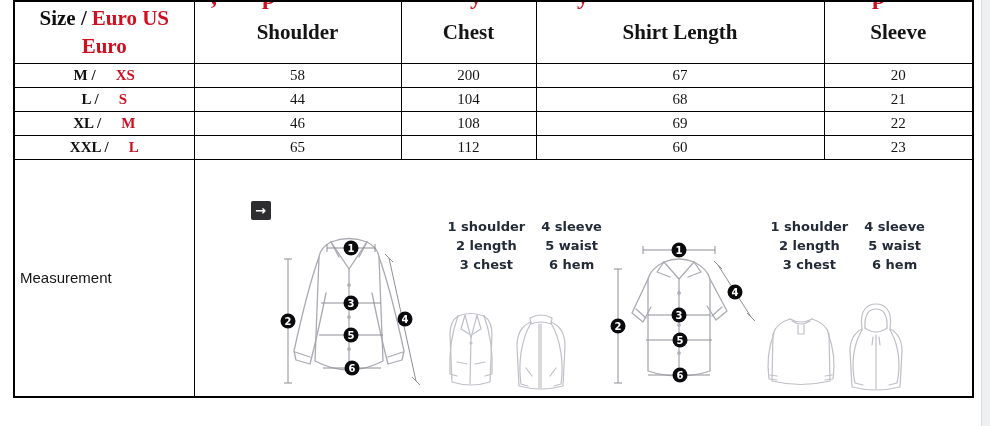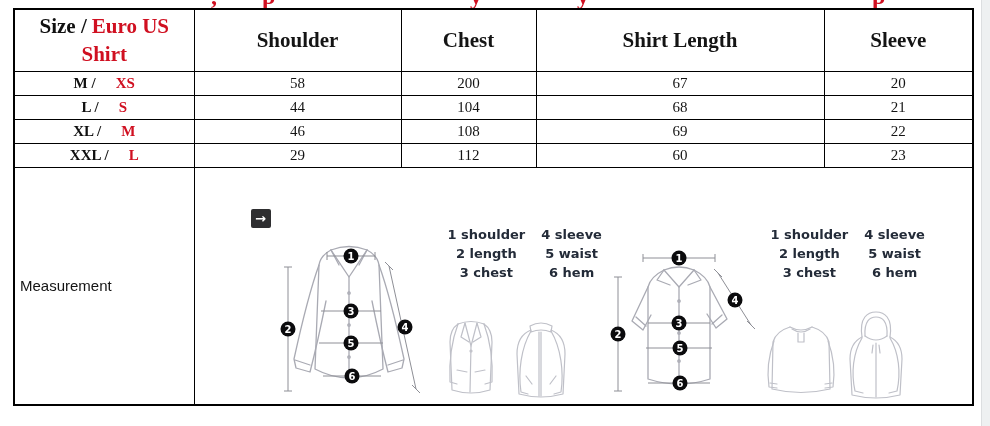--- a/index.html
+++ b/index.html
@@ -5,21 +5,21 @@
   html,body{margin:0;padding:0;width:990px;height:426px;overflow:hidden;background:#fff;}
   .page{position:relative;width:990px;height:426px;background:#fff;font-family:"Liberation Serif",serif;}
 
   
   .cropped-title{position:absolute;left:0;top:0;width:990px;height:9px;overflow:hidden;}
   .cropped-title span{position:absolute;top:-17px;color:#d01021;font:700 24px "Liberation Serif",serif;}
 
   
   .edge-strip{position:absolute;top:0;right:0;width:8px;height:426px;background:#eef0f1;border-left:1px solid #dcdee0;}
 
-  table.size-table{position:absolute;left:13px;top:8px;width:959px;border-collapse:collapse;table-layout:fixed;border:2px solid #000;}
+  table.size-table{position:absolute;left:13px;top:0;width:959px;border-collapse:collapse;table-layout:fixed;border:2px solid #000;}
   .size-table th,.size-table td{border:1px solid #000;text-align:center;padding:0;color:#141414;}
   .size-table tr.header-row{height:62px;}
   .size-table tr.data-row{height:24px;}
   .size-table tr.meas-row{height:236px;}
   .hdr{font:700 21px "Liberation Serif",serif;line-height:28px;}
   .red{color:#d01021;}
   .blk{color:#101010;}
   .cell-num{font:400 15px "Liberation Serif",serif;}
   .cell-size{font:700 15px "Liberation Serif",serif;}
   .cell-size .size-red{margin-left:20px;}
@@ -64,21 +64,21 @@
       <col style="width:180px">
         <col style="width:207px">
         <col style="width:135px">
         <col style="width:288px">
         <col style="width:149px">
     </colgroup>
     <tbody>
         <tr class="header-row">
       <th class="hdr">
         <span class="blk">Size /</span><span class="red size-red1">Euro US</span><br>
-        <span class="red">Shirt</span>
+        <span class="red">Euro</span>
       </th>
       <th class="hdr red">Shoulder</th>
       <th class="hdr red">Chest</th>
       <th class="hdr red">Shirt Length</th>
       <th class="hdr red">Sleeve</th>
     </tr>
 
     <tr class="data-row">
       <td class="cell-size"><span class="blk">M /</span><span class="red size-red">XS</span></td>
       <td class="cell-num">58</td>
@@ -95,21 +95,21 @@
     </tr>
     <tr class="data-row">
       <td class="cell-size"><span class="blk">XL /</span><span class="red size-red">M</span></td>
       <td class="cell-num">46</td>
       <td class="cell-num">108</td>
       <td class="cell-num">69</td>
       <td class="cell-num">22</td>
     </tr>
     <tr class="data-row">
       <td class="cell-size"><span class="blk">XXL /</span><span class="red size-red">L</span></td>
-      <td class="cell-num">29</td>
+      <td class="cell-num">65</td>
       <td class="cell-num">112</td>
       <td class="cell-num">60</td>
       <td class="cell-num">23</td>
     </tr>
 
     <tr class="meas-row">
       <td class="meas-label-cell">Measurement</td>
       <td class="diagram-cell" colspan="4">
         <div class="diagram-area">
 

